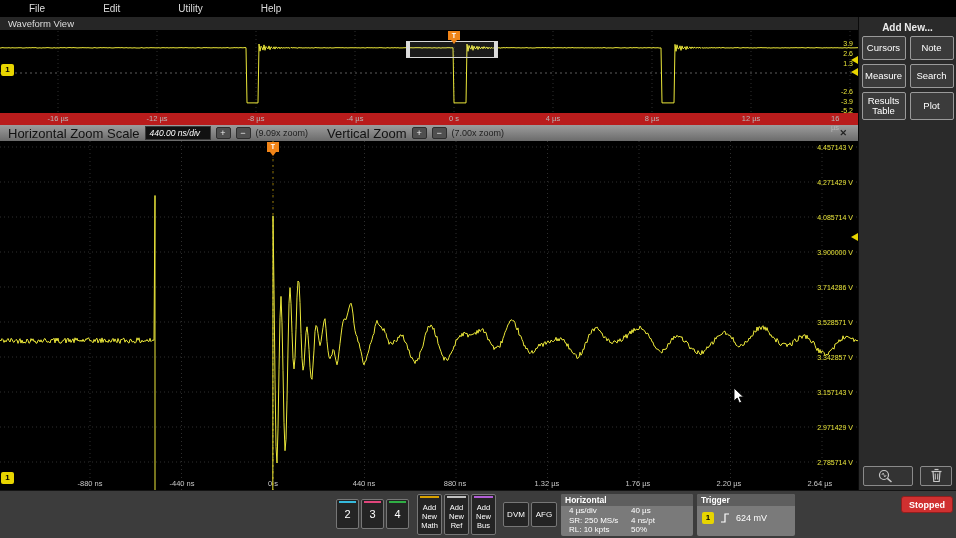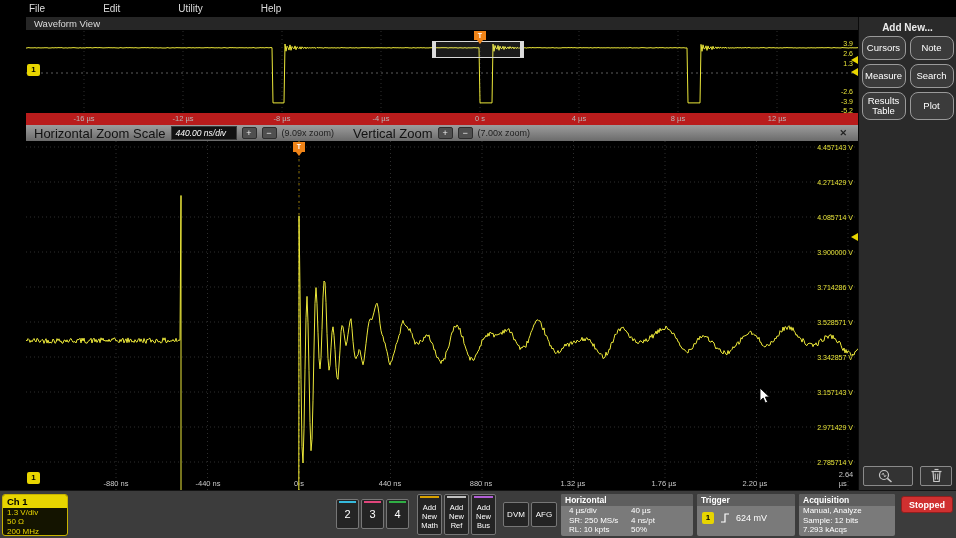--- a/index.html
+++ b/index.html
@@ -6,21 +6,21 @@
   html,body{width:956px;height:538px;overflow:hidden;background:#000;
     font-family:"Liberation Sans", sans-serif;}
   .app{width:956px;height:538px;display:flex;flex-direction:column;background:#1a1a1a;}
 
   
   .menubar{height:17px;background:#000;display:flex;align-items:center;flex:0 0 17px;}
   .mitem{color:#ddd;font-size:10px;padding:2px 29px;cursor:default;}
 
   
   .content{flex:1 1 auto;display:flex;height:473px;}
-  .leftcol{width:858px;display:flex;flex-direction:column;background:#000;padding-left:26px;}
+  .leftcol{width:858px;display:flex;flex-direction:column;background:#000;}
 
   .viewtab{height:14px;background:#262626;color:#ddd;font-size:9.5px;
     padding:1px 0 0 8px;border-bottom:1px solid #000;}
 
   .overview{position:relative;height:82px;background:#000;overflow:hidden;}
   .overview svg{position:absolute;left:0;top:0;}
   .ovl{position:absolute;right:5px;color:#e8e43a;font-size:7px;line-height:7px;}
   .zoombox{position:absolute;left:406px;top:10px;width:92px;height:17px;
     border:1px solid #d8d8d8;background:rgba(255,255,255,0.10);}
   .zoombox::before,.zoombox::after{content:"";position:absolute;top:0;bottom:0;width:3px;background:#dcdcdc;}
@@ -55,21 +55,21 @@
   .maintrig{position:absolute;left:267px;top:1px;width:12px;height:10px;background:#f08418;
     color:#fff;font-size:7px;font-weight:bold;text-align:center;line-height:10px;}
   .maintrig::after{content:"";position:absolute;top:10px;left:3px;border-left:3px solid transparent;
     border-right:3px solid transparent;border-top:4px solid #f08418;}
   .cursorsvg{position:absolute;left:733px;top:246px;}
 
   
   .sidebar{width:98px;background:#2a2a2a;border-left:1px solid #0a0a0a;position:relative;}
   .sbtitle{color:#ececec;font-size:10px;font-weight:bold;text-align:center;padding:5px 0 3px 0;}
   .sbgrid{display:grid;grid-template-columns:44px 44px;gap:4px;justify-content:center;}
-  .sbtn{background:#3b3b3b;border:1px solid #9a9a9a;border-radius:8px;color:#fff;
+  .sbtn{background:#3b3b3b;border:1px solid #9a9a9a;border-radius:2px;color:#fff;
     font-size:9.5px;height:24px;padding:0;font-family:inherit;line-height:10px;}
   .sbtn.tall{height:28px;}
   .sbtools{position:absolute;bottom:4px;left:0;right:0;display:flex;justify-content:space-between;
     padding:0 4px;}
   .toolbtn{background:#333;border:1px solid #8a8a8a;border-radius:2px;height:20px;padding:1px 4px;}
   .toolbtn.wide{width:50px;} .toolbtn.trash{width:32px;}
 
   
   .bottombar{height:48px;flex:0 0 48px;background:#3c3c3c;border-top:1px solid #141414;position:relative;}
   .ch1badge{position:absolute;left:2px;top:3px;width:66px;height:42px;background:#141400;
@@ -243,26 +243,20 @@
             <path d="M3,3.5 L3.8,13.5 L9.2,13.5 L10,3.5" fill="none" stroke="#c8c8c8" stroke-width="1.2"></path>
             <line x1="5.2" y1="5.5" x2="5.4" y2="11.5" stroke="#c8c8c8" stroke-width="1"></line>
             <line x1="7.8" y1="5.5" x2="7.6" y2="11.5" stroke="#c8c8c8" stroke-width="1"></line>
           </svg>
         </button>
       </div>
     </div>
   </div>
 
   <div class="bottombar">
-    <div class="ch1badge">
-      <div class="ch1head">Ch 1</div>
-      <div class="ch1row">1.3 V/div</div>
-      <div class="ch1row">50 Ω</div>
-      <div class="ch1row">200 MHz</div>
-    </div>
 
     <button class="chbtn" style="left:336px">
       <i class="strip" style="background:#35b9dc"></i>
       <span>2</span>
     </button>
     <button class="chbtn" style="left:361px">
       <i class="strip" style="background:#e0457b"></i>
       <span>3</span>
     </button>
     <button class="chbtn" style="left:386px">
@@ -312,22 +306,16 @@
       <div class="phead">Trigger</div>
       <div class="trow">
         <span class="tbadge">1</span>
         <svg width="12" height="12">
           <path d="M2,10 H6 V2 H10" fill="none" stroke="#fff" stroke-width="1.2"></path>
         </svg>
         <span class="tlevel">624 mV</span>
       </div>
     </div>
 
-    <div class="panel" style="left:799px;width:96px">
-      <div class="phead">Acquisition</div>
-      <div class="prow1">Manual, Analyze</div>
-      <div class="prow1">Sample: 12 bits</div>
-      <div class="prow1">7.293 kAcqs</div>
-    </div>
 
     <button class="stopped">Stopped</button>
   </div>
 </div>
 
 </body></html>

